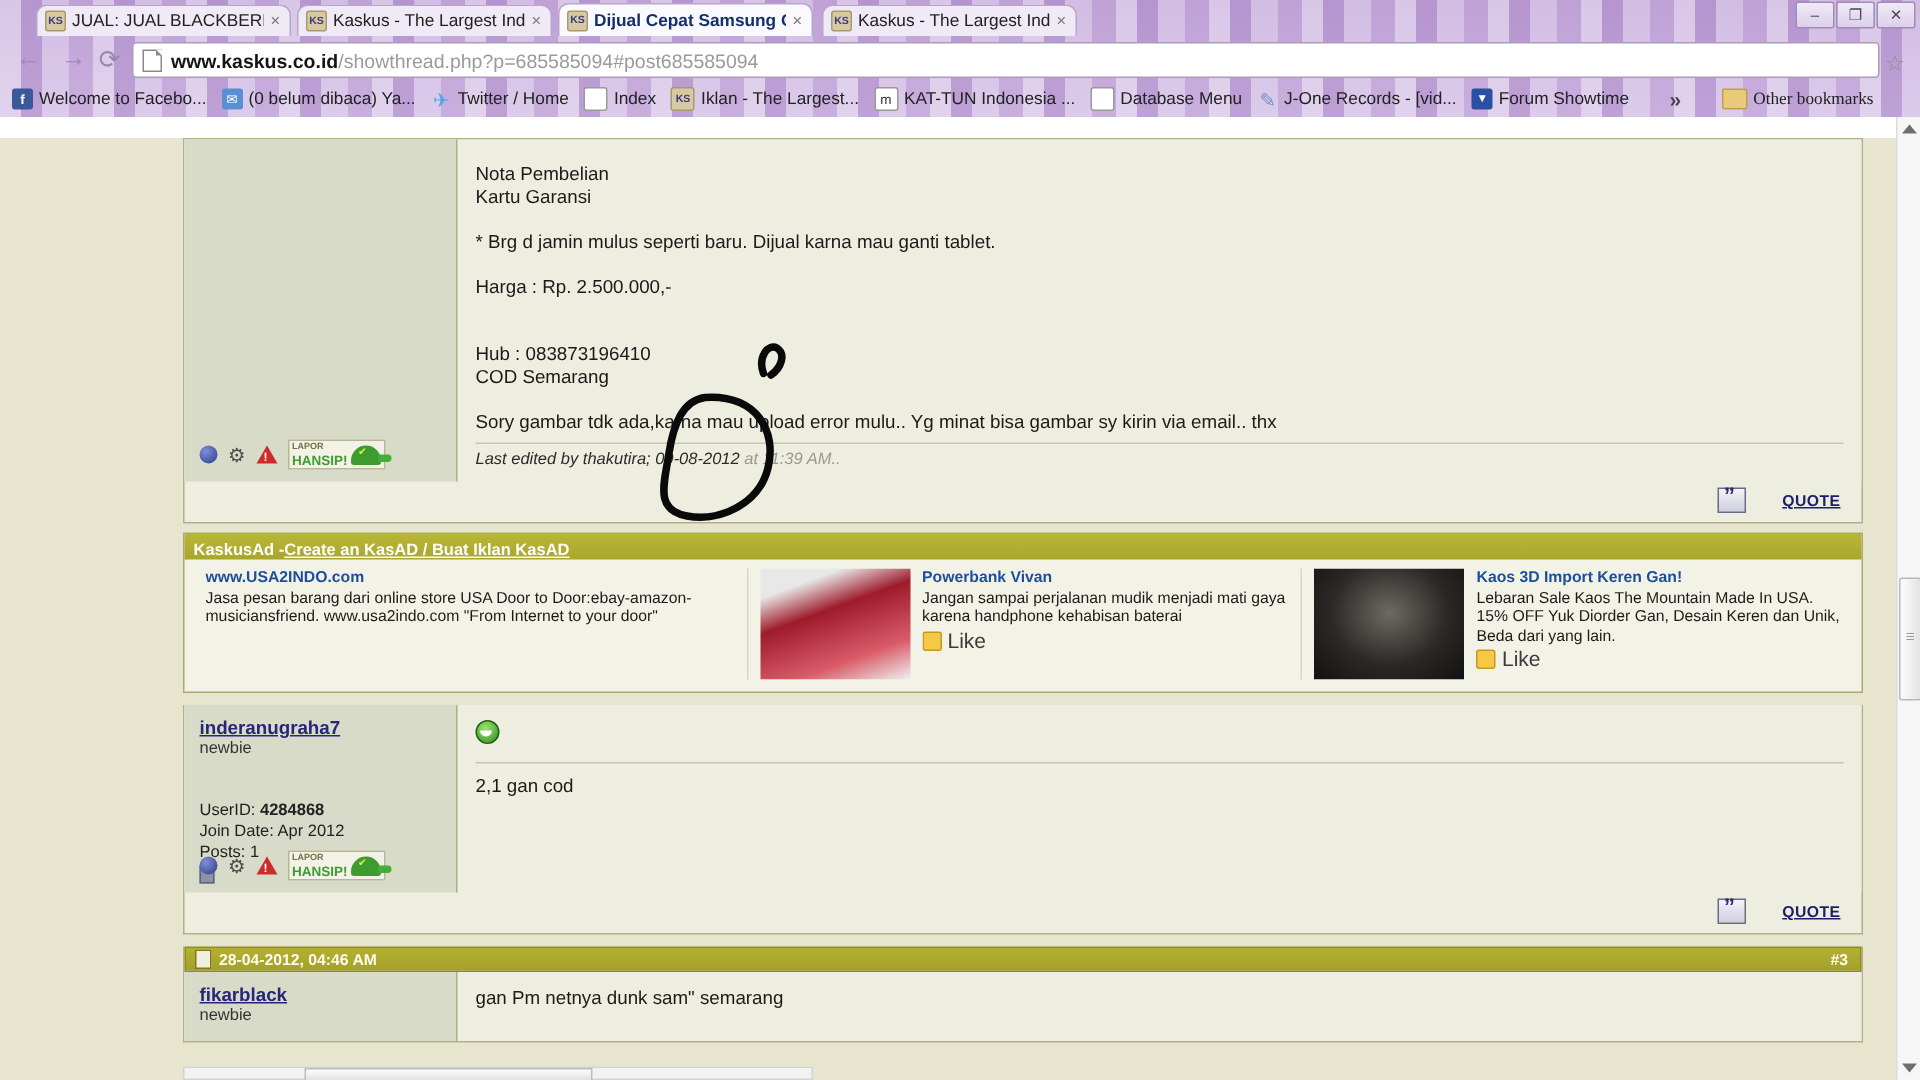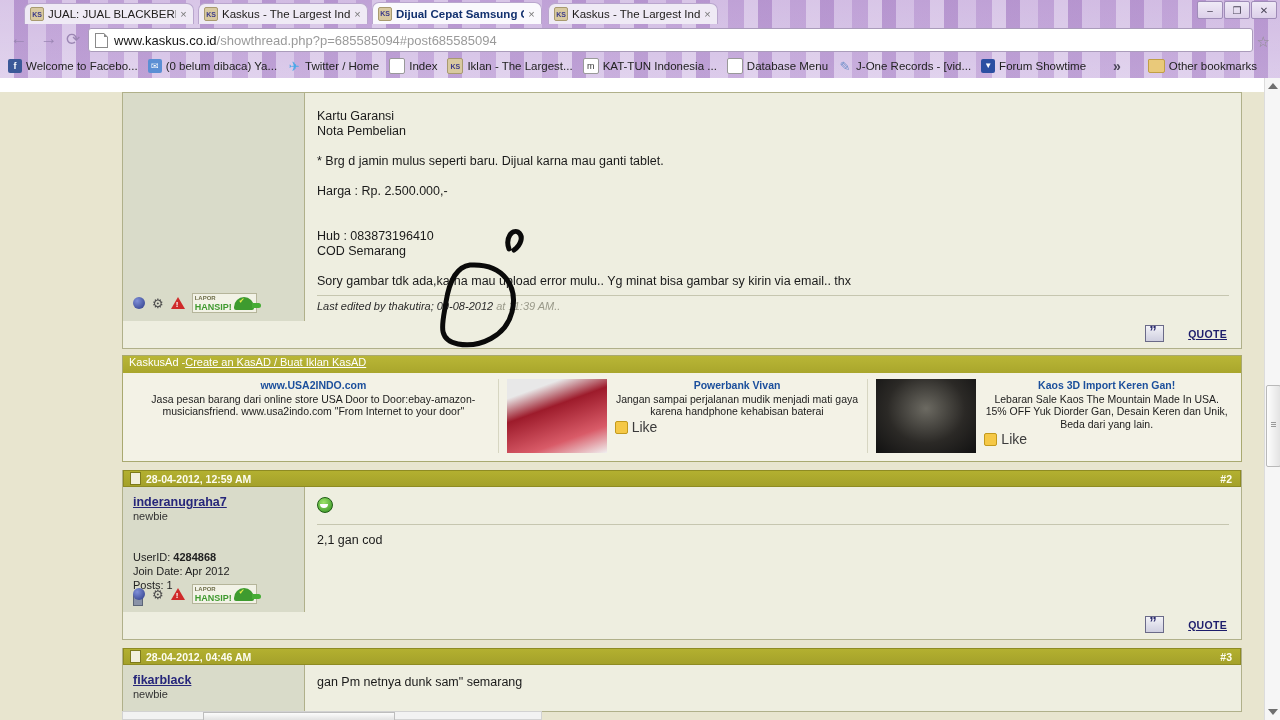--- a/index.html
+++ b/index.html
@@ -59,21 +59,21 @@
     display:flex;align-items:center;justify-content:center;
     color:#9b86b3;font-size:17px;}
   .omnibox{
     position:absolute;left:88px;top:28px;width:1165px;height:24px;
     background:#ffffff;border:1px solid #aa9cbb;border-radius:3px;
     display:flex;align-items:center;padding:0 6px;box-sizing:border-box;
   }
   .page-icon{width:11px;height:13px;border:1px solid #8a8a8a;background:#fff;position:relative;margin-right:6px;flex:0 0 11px;}
   .page-icon:after{content:"";position:absolute;right:-1px;top:-1px;border-width:0 4px 4px 0;border-style:solid;border-color:#fff #fff #8a8a8a #8a8a8a;}
   .urltext{font-size:13px;color:#9a9a9a;white-space:nowrap;}
-  .urltext b{color:#151515;font-weight:normal;}
+  .urltext b{color:#151515;font-weight:bold;}
   .star{position:absolute;right:10px;top:33px;color:#8e8e8e;font-size:15px;}
   
   .bmrow{position:absolute;left:0;top:54px;width:1280px;height:24px;display:flex;align-items:center;}
   .bm{display:flex;align-items:center;height:24px;padding:0 5px;font-size:11.5px;color:#222;white-space:nowrap;}
   .bmicon{width:14px;height:14px;margin-right:4px;flex:0 0 14px;display:flex;align-items:center;justify-content:center;font-size:9px;line-height:1;border-radius:2px;}
   .chev{font-size:14px;color:#4a4458;padding:0 6px;font-weight:bold;}
   .folder{width:15px;height:12px;background:#e9c97a;border:1px solid #c09f45;border-radius:1px 2px 2px 2px;margin-right:4px;flex:0 0 15px;}
 
   
   .viewport{position:absolute;left:0;top:78px;width:1280px;height:642px;background:#ffffff;overflow:hidden;}
@@ -118,27 +118,27 @@
   .lastedit .tm{color:#9a9a8a;}
   .smiley{width:14px;height:14px;border-radius:50%;background:radial-gradient(circle at 40% 32%,#9de36a,#2f8f20);border:1px solid #1d5c13;position:relative;}
   .smiley:after{content:"";position:absolute;left:2px;top:6px;width:8px;height:4px;background:#fff;border-radius:0 0 4px 4px;}
   .quotebar{display:flex;justify-content:flex-end;align-items:center;padding:4px 14px 6px 0;gap:20px;}
   .qicon{width:17px;height:15px;background:linear-gradient(#f2f2f7,#cfcfe0);border:1px solid #6a6a88;position:relative;margin-right:4px;}
   .qicon:after{content:"\201D";position:absolute;left:3px;top:-4px;font-size:15px;color:#2b2b6e;font-weight:bold;}
   .qlabel{font-size:10.5px;font-weight:bold;color:#1d1d6b;text-decoration:underline;letter-spacing:.3px;}
 
   
   .adbox{border:1px solid #a9a970;background:#f3f2e6;margin-top:6px;box-sizing:border-box;}
-  .adhead{height:17px;background:linear-gradient(#b9b636,#a9a62c);display:flex;align-items:flex-start;padding:0 6px;font-size:11px;color:#ffffff;font-weight:normal;}
+  .adhead{height:17px;background:linear-gradient(#b9b636,#a9a62c);display:flex;align-items:flex-end;padding:0 6px;font-size:11px;color:#ffffff;font-weight:bold;}
   .adhead a{color:#ffffff;text-decoration:underline;}
   .adrow{display:flex;padding:6px 4px 8px 6px;}
   .adcell{display:flex;flex:1;padding:0 8px;border-right:1px solid #d7d6c2;box-sizing:border-box;overflow:hidden;}
   .adcell:last-child{border-right:none;}
   .adimg{width:100px;height:74px;flex:0 0 100px;margin-right:8px;}
-  .adtxt{font-size:10.5px;line-height:12.5px;color:#1b1b1b;overflow:hidden;text-align:center;}
+  .adtxt{font-size:10.5px;line-height:12.5px;color:#1b1b1b;overflow:hidden;}
   .adtitle{color:#1b4f9c;font-weight:bold;display:block;margin-bottom:1px;}
   .adlike{display:flex;align-items:center;margin-top:3px;}
   .thumb{width:11px;height:11px;margin-right:4px;background:#f5c846;border:1px solid #c39a1d;border-radius:2px;}
   .likeTxt{font-size:14px;color:#3b3b3b;}
   .img-usa{background:#0b2f66;display:flex;align-items:center;justify-content:center;color:#fff;font-size:17px;font-weight:bold;letter-spacing:.5px;border:1px solid #000;box-sizing:border-box;position:relative;}
   .img-usa i{color:#f0c419;font-style:normal;}
   .img-usa:after{content:"";position:absolute;left:0;right:0;bottom:0;height:10px;background:repeating-linear-gradient(90deg,#8d9aa8 0 7px,#4e5a68 7px 12px);}
   .img-face{background:linear-gradient(160deg,#caa99a,#7d5a4c 55%,#2e2220);}
   .img-pb{background:linear-gradient(160deg,#e8e8e8 18%,#9d1b2b 40%,#d95b68 75%,#f0f0f0);}
   .img-shirt{background:radial-gradient(ellipse at 50% 40%,#6c6a62 0%,#2b2926 55%,#111 100%);}
@@ -235,21 +235,21 @@
     </div>
     <div class="bm">
       <span class="bmicon" style="color:#6f8fc9;font-size:13px;">✎</span>
       <span>J-One Records - [vid...</span>
     </div>
     <div class="bm">
       <span class="bmicon" style="background:#2b4fa2;color:#fff;font-size:8px;">▼</span>
       <span>Forum Showtime</span>
     </div>
     <div class="chev" style="margin-left:16px;">»</div>
-    <div class="bm" style="margin-left:16px;">
+    <div class="bm" style="margin-left:16px;font-family:Liberation Serif, serif;">
       <span class="folder"></span>
       <span>Other bookmarks</span>
     </div>
   </div>
 
   <div class="viewport">
     <div class="pagebg"></div>
 
     <div class="contentwrap">
 
@@ -263,22 +263,22 @@
               <span class="lapor">
                 <span class="lapor-txt">
                   <span style="color:#6f6f4a;font-size:6px;display:block;">LAPOR</span>
                   <span>HANSIP!</span>
                 </span>
                 <span class="cap"></span>
               </span>
             </div>
           </div>
           <div class="msgpane" style="padding-top:16px;">
+            <div class="msgline">Nota Pembelian</div>
             <div class="msgline">Kartu Garansi</div>
-            <div class="msgline">Nota Pembelian</div>
             <div class="spacer"></div>
             <div class="msgline">* Brg d jamin mulus seperti baru. Dijual karna mau ganti tablet.</div>
             <div class="spacer"></div>
             <div class="msgline">Harga : Rp. 2.500.000,-</div>
             <div class="spacer"></div>
             <div class="spacer"></div>
             <div class="msgline">Hub : 083873196410</div>
             <div class="msgline">COD Semarang</div>
             <div class="spacer"></div>
             <div class="msgline">Sory gambar tdk ada,karna mau upload error mulu.. Yg minat bisa gambar sy kirin via email.. thx</div>
@@ -331,25 +331,20 @@
                 <span class="thumb"></span>
                 <span class="likeTxt">Like</span>
               </span>
             </div>
           </div>
 
         </div>
       </div>
 
       <div class="postbox" style="margin-top:8px;border-top:none;">
-        <div class="posthead">
-          <span class="headicon"></span>
-          <span>28-04-2012, 12:59 AM</span>
-          <span class="num">#2</span>
-        </div>
         <div class="postbody">
           <div class="userpane" style="min-height:116px;">
             <a class="uname" href="#">inderanugraha7</a>
             <div class="utitle">newbie</div>
             <div class="ustats">
               <div><span>UserID:</span> <b>4284868</b></div>
               <div>Join Date: Apr 2012</div>
               <div>Posts: 1</div>
               <div class="minibox"></div>
             </div>

